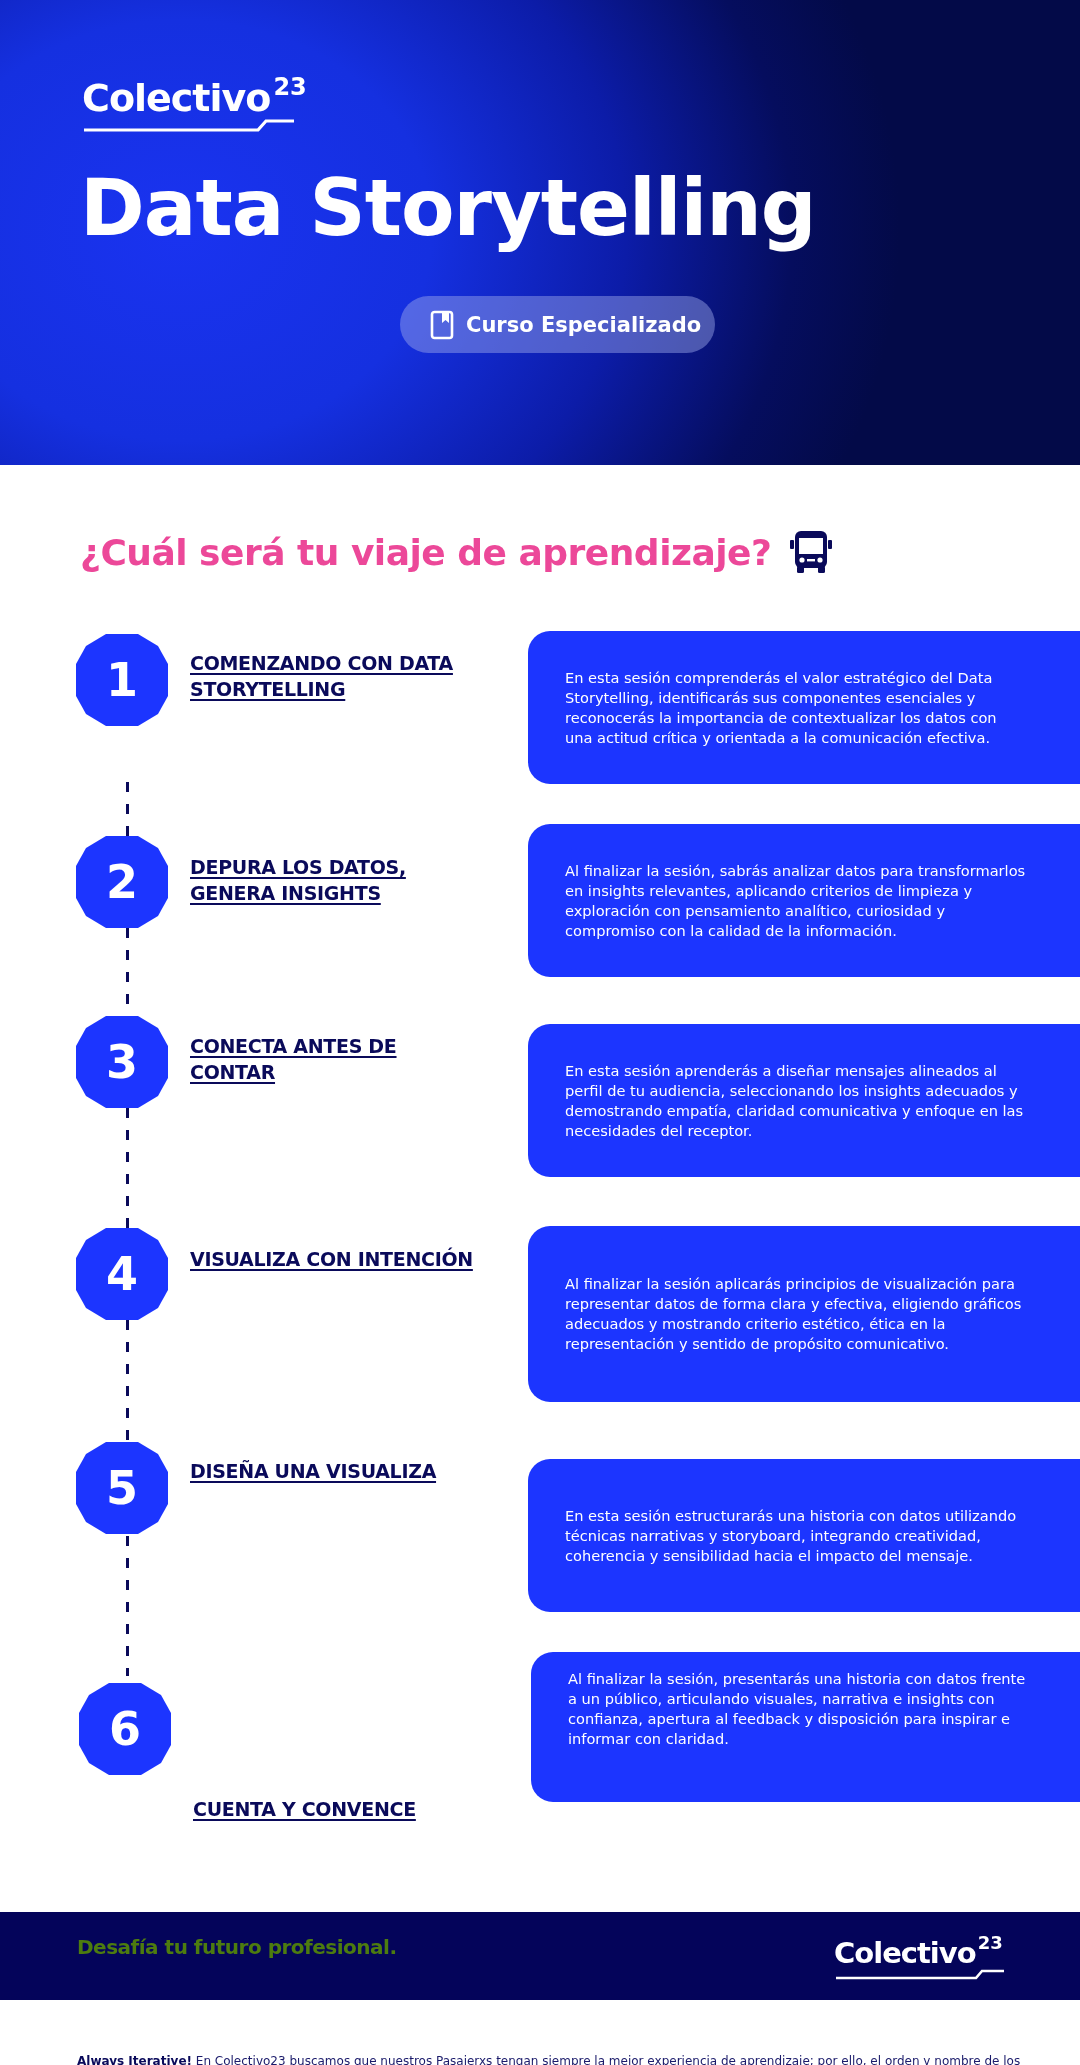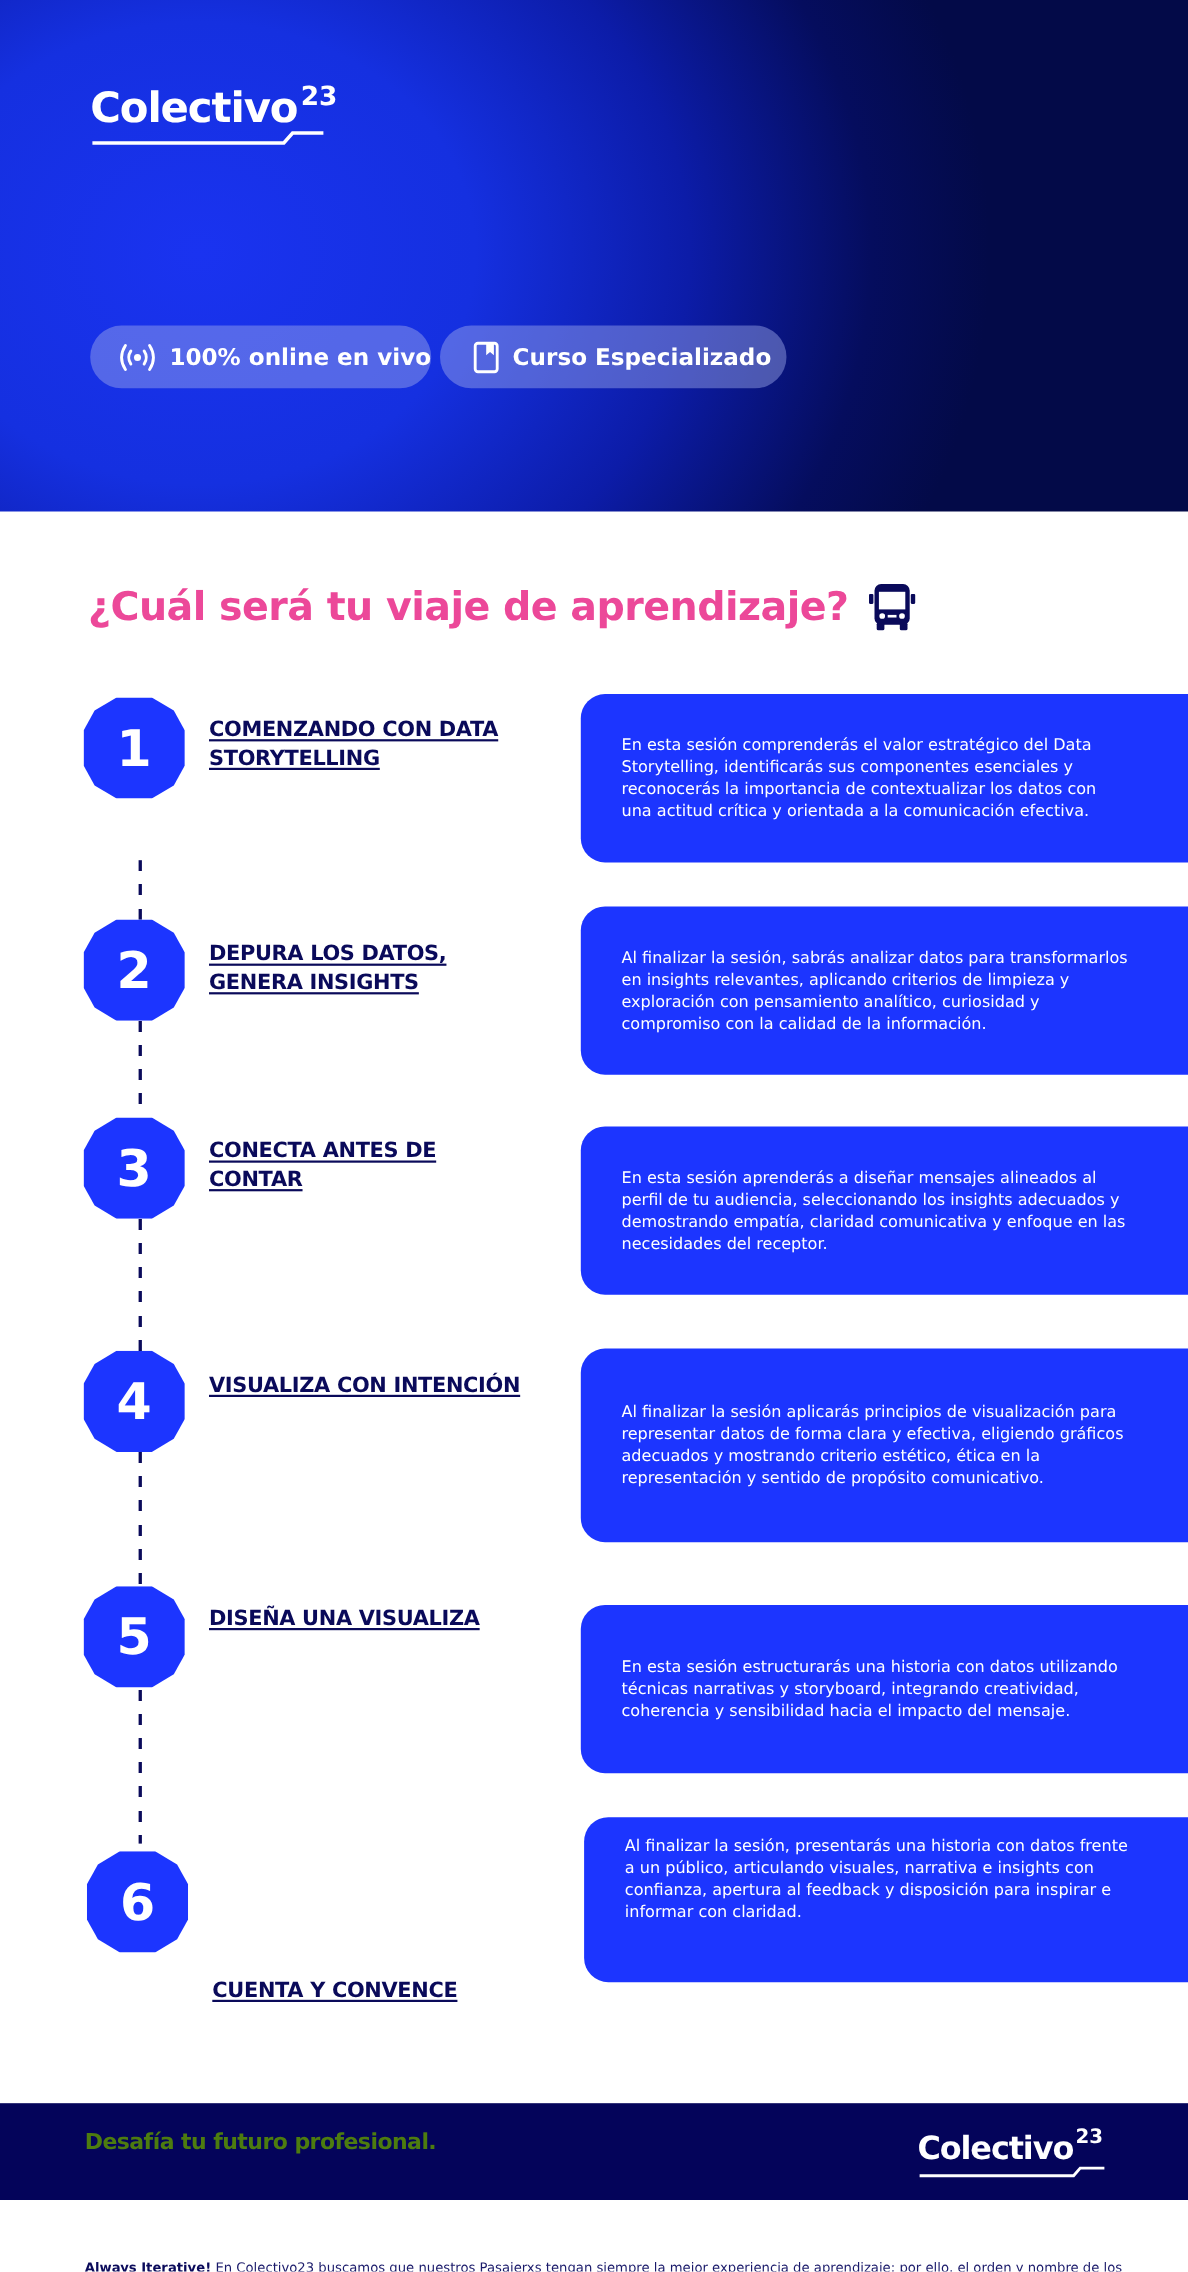--- a/index.html
+++ b/index.html
@@ -92,31 +92,22 @@
 
 <div class="hero">
   <div class="logo logo-hero">
     <span class="word">Colectivo</span>
     <span class="sup">23</span>
     <svg viewBox="0 0 214 14" preserveAspectRatio="none">
       <path d="M2 12 H176 L184 3 H212" fill="none" stroke="#fff" stroke-width="3.2"></path>
     </svg>
   </div>
 
-
-  <div class="pill pill-1">
-    <svg width="34" height="28" viewBox="0 0 34 28">
-      <circle cx="17" cy="14" r="3.2" fill="#fff"></circle>
-      <path d="M11 8 Q7 14 11 20" fill="none" stroke="#fff" stroke-width="2.6" stroke-linecap="round"></path>
-      <path d="M23 8 Q27 14 23 20" fill="none" stroke="#fff" stroke-width="2.6" stroke-linecap="round"></path>
-      <path d="M6 3 Q-1 14 6 25" fill="none" stroke="#fff" stroke-width="2.6" stroke-linecap="round"></path>
-      <path d="M28 3 Q35 14 28 25" fill="none" stroke="#fff" stroke-width="2.6" stroke-linecap="round"></path>
-    </svg>
-    <span>100% online en vivo</span>
-  </div>
+  <div class="hero-title">Data Storytelling</div>
+
 
   <div class="pill pill-2">
     <svg width="24" height="30" viewBox="0 0 24 30">
       <rect x="2" y="2" width="20" height="26" rx="2.5" fill="none" stroke="#fff" stroke-width="2.6"></rect>
       <path d="M12 2 V13 L15.5 10 L19 13 V2 Z" fill="#fff"></path>
     </svg>
     <span>Curso Especializado</span>
   </div>
 </div>
 

